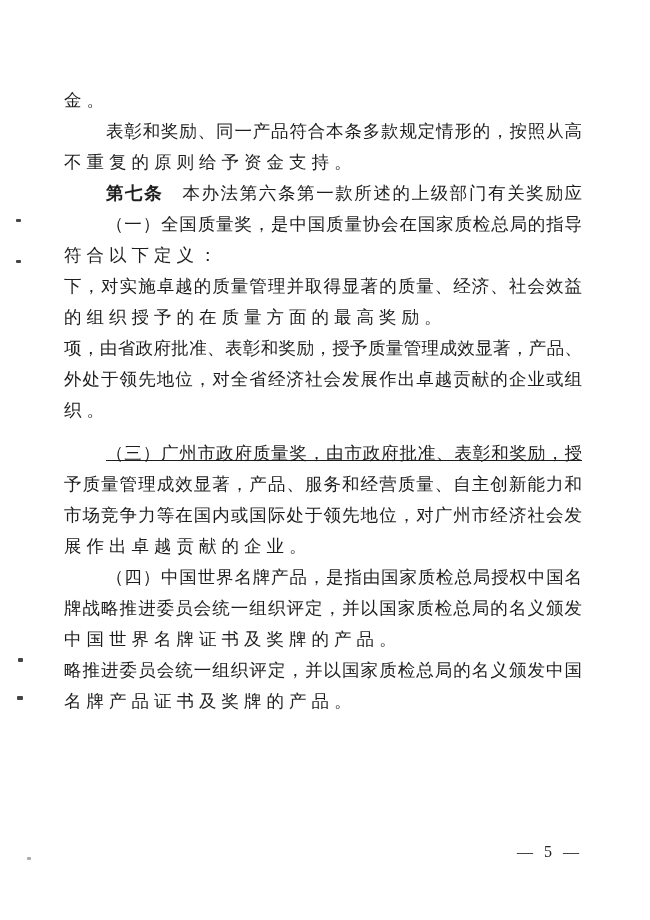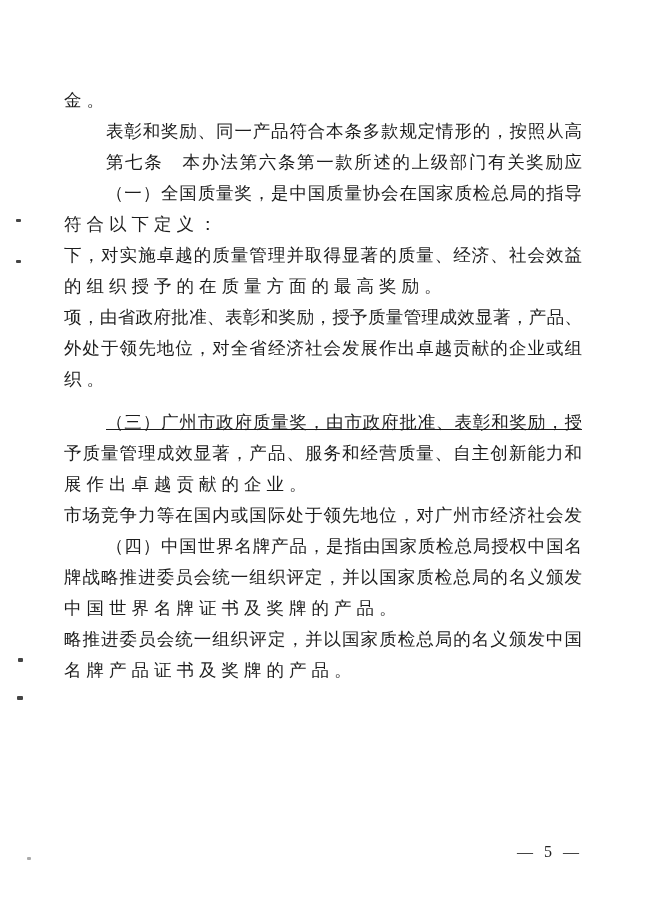--- a/index.html
+++ b/index.html
@@ -35,21 +35,21 @@
   .line.justify {
     letter-spacing: 0;
     text-align: justify;
     text-align-last: justify;
     text-justify: inter-character;
   }
   .line.indent {
     text-indent: 42px;
   }
   .bold {
-    font-weight: normal;
+    font-weight: bold;
   }
   .footer {
     position: absolute;
     top: 842px;
     right: 70px;
     font-size: 16px;
     line-height: 20px;
     letter-spacing: 1px;
     word-spacing: 5px;
     color: #222222;
@@ -66,32 +66,33 @@
   .speck.s5 { left: 27px; top: 857px; width: 4px; height: 3px; opacity: .45; }
 </style>
 </head>
 <body>
 
 <div class="page">
 
   <div class="content" id="doc-body">
       <div class="line"><span>金。</span></div>
       <div class="line indent justify"><span>表彰和奖励、同一产品符合本条多款规定情形的，按照从高</span></div>
+      <div class="line"><span>不重复的原则给予资金支持。</span></div>
       <div class="line indent justify"><span class="bold">第七条</span><span>　本办法第六条第一款所述的上级部门有关奖励应</span></div>
       <div class="line indent justify"><span>（一）全国质量奖，是中国质量协会在国家质检总局的指导</span></div>
       <div class="line"><span>符合以下定义：</span></div>
       <div class="line justify"><span>下，对实施卓越的质量管理并取得显著的质量、经济、社会效益</span></div>
       <div class="line"><span>的组织授予的在质量方面的最高奖励。</span></div>
       <div class="line justify"><span>项，由省政府批准、表彰和奖励，授予质量管理成效显著，产品、</span></div>
       <div class="line justify"><span>外处于领先地位，对全省经济社会发展作出卓越贡献的企业或组</span></div>
       <div class="line"><span>织。</span></div>
       <div class="line indent justify" style="margin-top: 12px; text-decoration: underline;"><span>（三）广州市政府质量奖，由市政府批准、表彰和奖励，授</span></div>
       <div class="line justify"><span>予质量管理成效显著，产品、服务和经营质量、自主创新能力和</span></div>
+      <div class="line justify"><span>市场竞争力等在国内或国际处于领先地位，对广州市经济社会发</span></div>
       <div class="line"><span>展作出卓越贡献的企业。</span></div>
-      <div class="line justify"><span>市场竞争力等在国内或国际处于领先地位，对广州市经济社会发</span></div>
       <div class="line indent justify"><span>（四）中国世界名牌产品，是指由国家质检总局授权中国名</span></div>
       <div class="line justify"><span>牌战略推进委员会统一组织评定，并以国家质检总局的名义颁发</span></div>
       <div class="line"><span>中国世界名牌证书及奖牌的产品。</span></div>
       <div class="line justify"><span>略推进委员会统一组织评定，并以国家质检总局的名义颁发中国</span></div>
       <div class="line"><span>名牌产品证书及奖牌的产品。</span></div>
     </div>
 
   <div class="footer">— 5 —</div>
 
   <div class="speck s1"></div>

